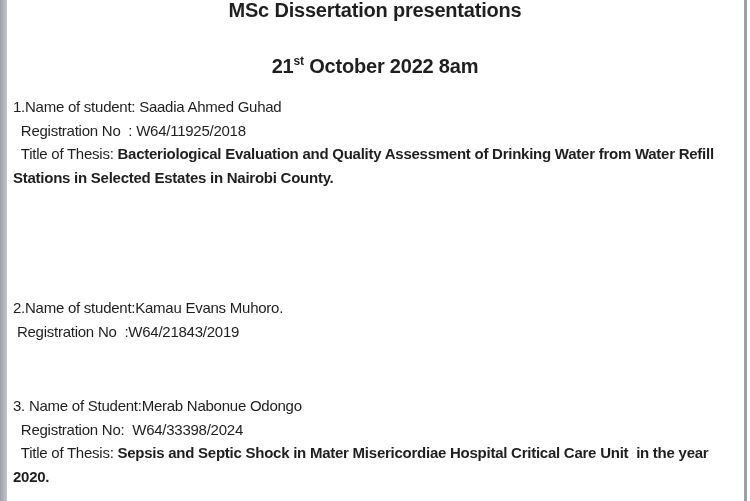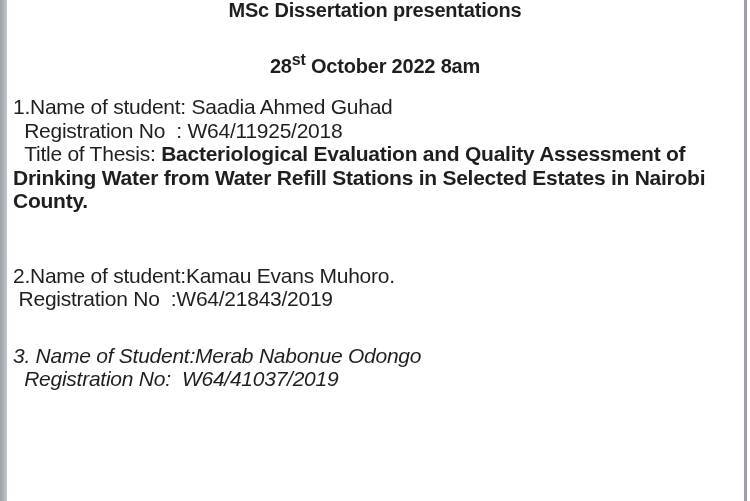--- a/index.html
+++ b/index.html
@@ -43,62 +43,63 @@
   }
   .doc-date {
     margin: 32px 0 0 0;
     text-align: center;
     font-size: 20px;
     line-height: 24px;
     font-weight: bold;
     letter-spacing: -0.2px;
   }
   .doc-date sup {
-    font-size: 16px;
+    font-size: 12px;
     vertical-align: super;
     line-height: 0;
   }
   .entry {
     margin: 0;
   }
   .entry-1 { margin-top: 17px; }
-  .entry-2 { margin-top: 51px; }
-  .entry-3 { margin-top: 33px; font-style: italic; }
+  .entry-2 { margin-top: 107px; }
+  .entry-3 { margin-top: 51px; }
   .line {
     margin: 0;
-    font-size: 21px;
+    font-size: 15px;
     line-height: 23.5px;
     letter-spacing: -0.25px;
     white-space: pre-wrap;
   }
   .bold { font-weight: bold; }
 </style>
 </head>
 <body>
 
 <div class="page">
   <div class="edge-left"></div>
   <div class="edge-right"></div>
 
   <div class="content">
 
     <h1 class="doc-title">MSc Dissertation presentations</h1>
 
-    <h2 class="doc-date"><span>28</span><sup>st</sup><span> October 2022 8am</span></h2>
+    <h2 class="doc-date"><span>21</span><sup>st</sup><span> October 2022 8am</span></h2>
 
     <section class="entry entry-1">
       <p class="line">1.Name of student: Saadia Ahmed Guhad</p>
       <p class="line">  Registration No  : W64/11925/2018</p>
       <p class="line"><span>  Title of Thesis: </span><span class="bold">Bacteriological Evaluation and Quality Assessment of Drinking Water from Water Refill Stations in Selected Estates in Nairobi County.</span></p>
     </section>
 
     <section class="entry entry-2">
       <p class="line">2.Name of student:Kamau Evans Muhoro.</p>
       <p class="line"> Registration No  :W64/21843/2019</p>
     </section>
 
     <section class="entry entry-3">
       <p class="line">3. Name of Student:Merab Nabonue Odongo</p>
-      <p class="line">  Registration No:  W64/41037/2019</p>
+      <p class="line">  Registration No:  W64/33398/2024</p>
+      <p class="line"><span>  Title of Thesis: </span><span class="bold">Sepsis and Septic Shock in Mater Misericordiae Hospital Critical Care Unit  in the year 2020.</span></p>
     </section>
 
   </div>
 </div>
 
 </body></html>

